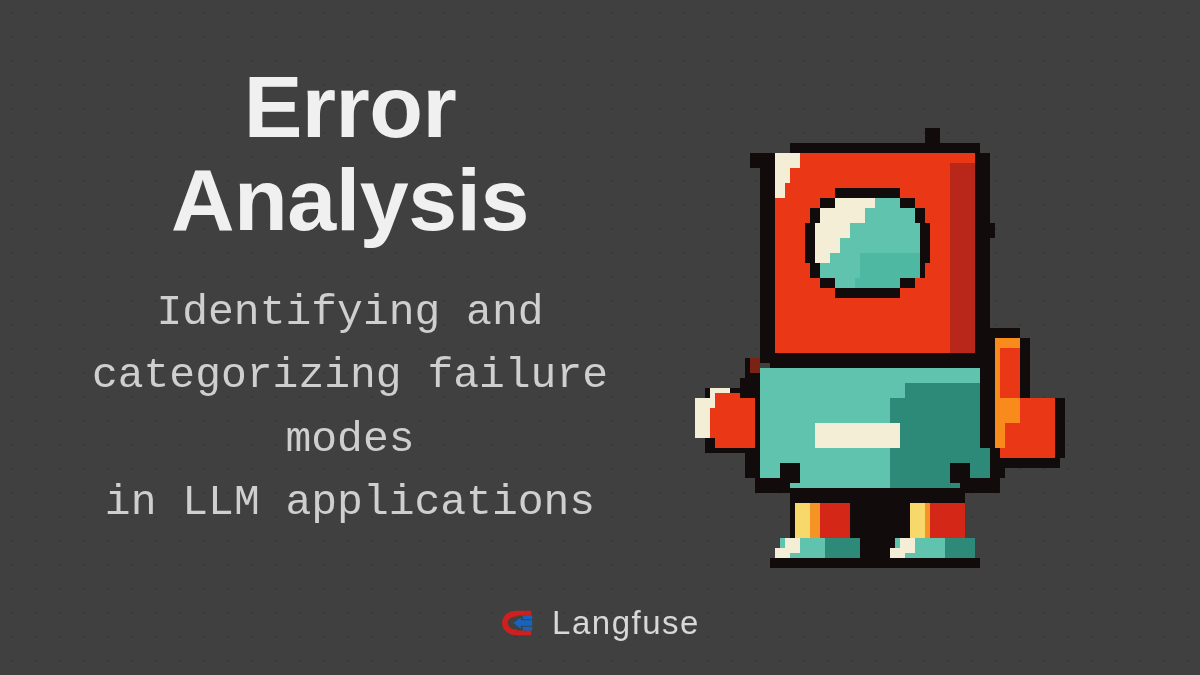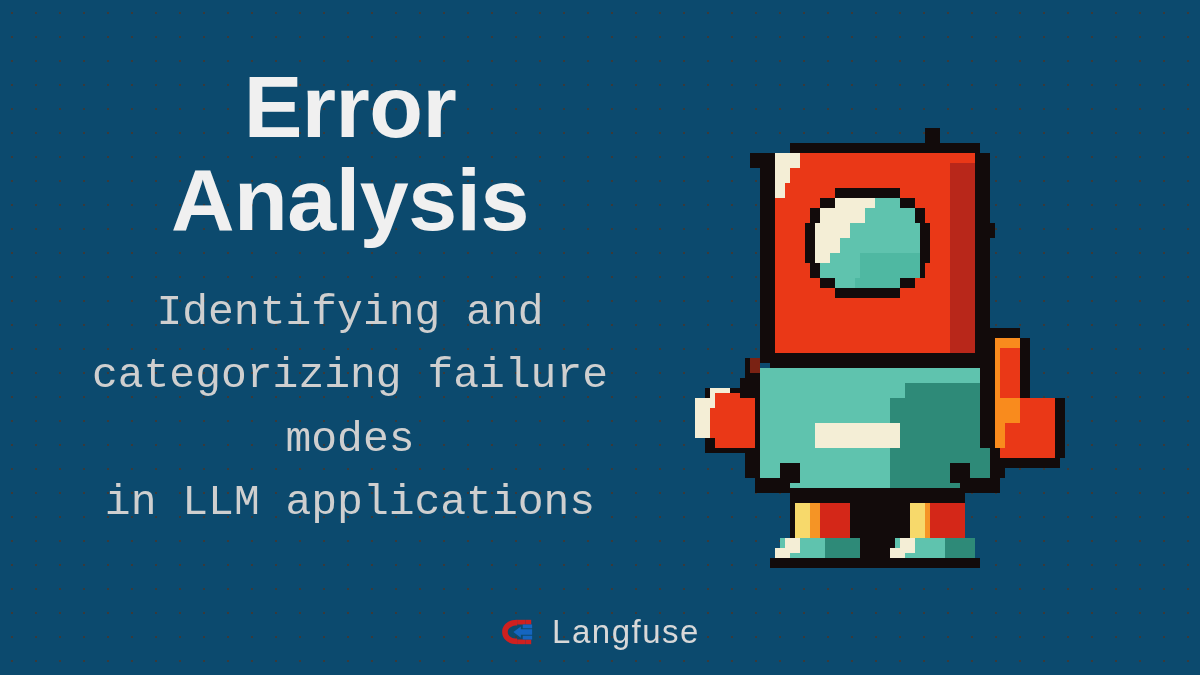--- a/index.html
+++ b/index.html
@@ -6,21 +6,21 @@
     margin: 0;
     padding: 0;
     background: #000000;
   }
   * { box-sizing: border-box; }
 
   .slide {
     position: relative;
     width: 1200px;
     height: 675px;
-    background-color: #0c4a6e;
+    background-color: #404040;
     overflow: hidden;
     font-family: "Liberation Sans", sans-serif;
   }
 
   
   .dot-grid {
     position: absolute;
     inset: 0;
     background-image: radial-gradient(circle, #3a3a3a 1.1px, rgba(0,0,0,0) 1.3px);
     background-size: 24px 24px;
@@ -62,21 +62,21 @@
     margin: 0;
     white-space: pre-line;
     font-family: Liberation Mono, monospace;
   }
 
   
   .brand {
     position: absolute;
     left: 0;
     right: 0;
-    bottom: 24px;
+    bottom: 33px;
     display: flex;
     align-items: center;
     justify-content: center;
     gap: 14px;
   }
   .brand-mark { display: block; width: 38px; height: 30px; }
   .brand-name {
     color: #d8d8d8;
     font-size: 33px;
     font-weight: 400;

